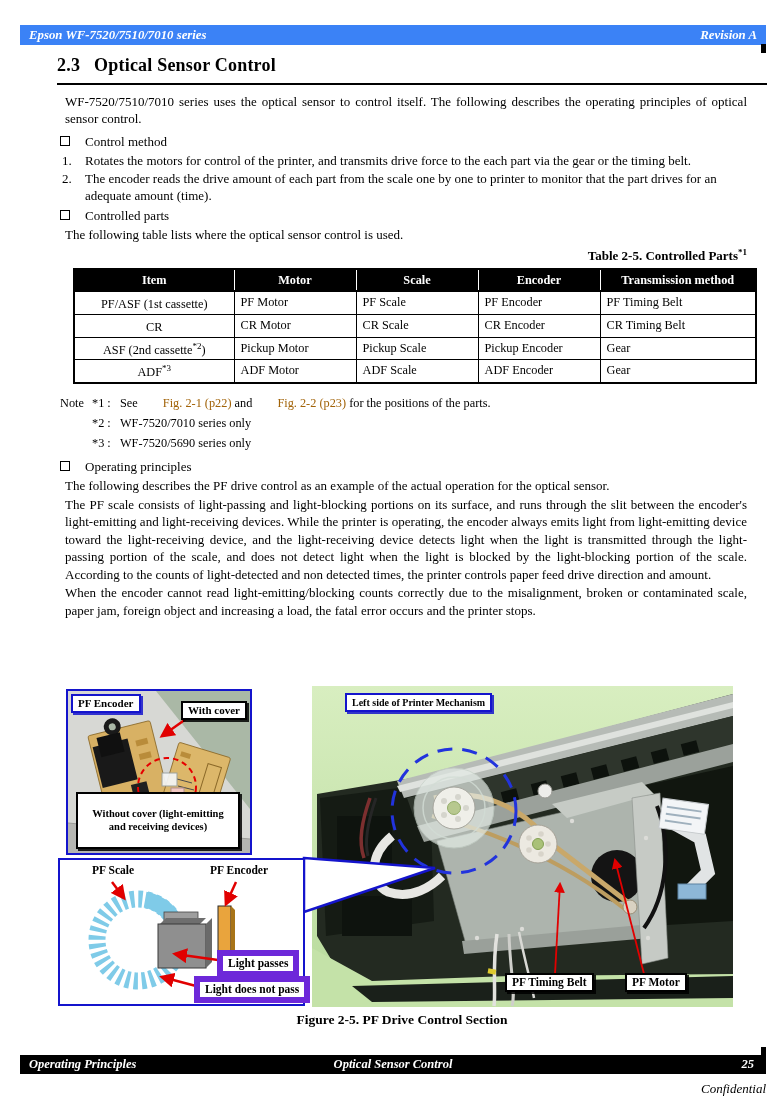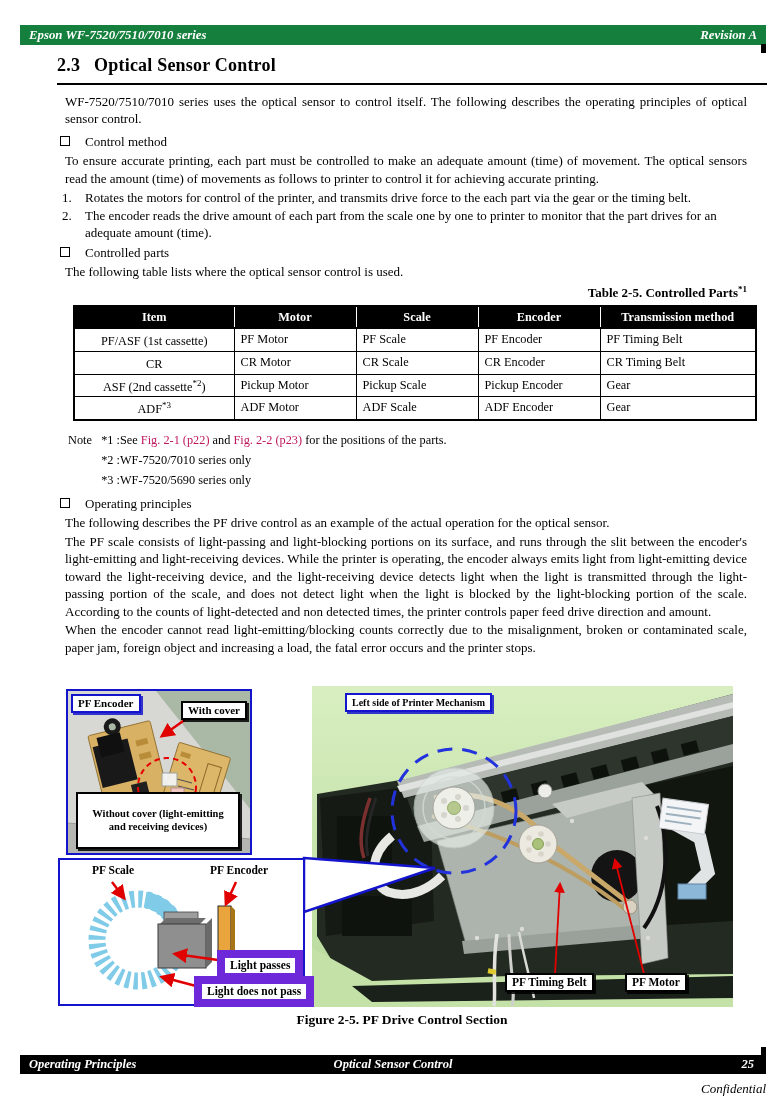--- a/index.html
+++ b/index.html
@@ -1,19 +1,19 @@
 <!DOCTYPE html>
 <html><head>
 <meta charset="utf-8">
 <style>
   html,body{margin:0;padding:0;}
   body{width:784px;height:1114px;background:#fff;position:relative;overflow:hidden;
        font-family:"Liberation Serif",serif;color:#000;}
   
-  .hbar{position:absolute;left:20px;top:25px;width:746px;height:20px;background:#15803d;
+  .hbar{position:absolute;left:20px;top:25px;width:746px;height:20px;background:#3b82f6;
         display:flex;justify-content:space-between;align-items:center;padding:0 9px;box-sizing:border-box;}
   .hbar span{color:#fff;font-weight:bold;font-style:italic;font-size:12.8px;}
   .hbar-tail{position:absolute;left:761px;top:44px;width:5px;height:9px;background:#000;}
   .fbar{position:absolute;left:20px;top:1055px;width:746px;height:19px;background:#000;
         display:flex;align-items:center;padding:0 9px;box-sizing:border-box;}
   .fbar span{color:#fff;font-weight:bold;font-style:italic;font-size:12.5px;}
   .fbar .fc{position:absolute;left:0;right:0;text-align:center;}
   .fbar .fl{position:relative;z-index:2;}
   .fbar .fr{position:absolute;right:12px;}
   .fbar-tail{position:absolute;left:761px;top:1047px;width:5px;height:9px;background:#000;}
@@ -36,38 +36,38 @@
   .tcap{margin-bottom:4px;text-align:right;font-weight:bold;font-size:13px;}
   sup{font-size:9px;}
   table{border-collapse:collapse;border:2px solid #000;margin-left:16px;width:682px;
         font-size:12.3px;table-layout:fixed;}
   th{background:#000;color:#fff;font-weight:bold;border:1px solid #fff;height:20px;text-align:center;padding:0;}
   thead tr{border-bottom:2px solid #000;}
   td{border:1px solid #000;height:19px;padding:0 0 0 6px;}
   td.c{text-align:center;padding:0;}
   
   .notes{margin-top:9px;font-size:12.3px;}
-  .note-row{display:flex;line-height:20px;margin-left:3px;text-align:right;}
+  .note-row{display:flex;line-height:20px;margin-left:3px;}
   .note-row.ind{margin-left:35px;}
   .nw{width:32px;flex:0 0 auto;}
   .nl{width:28px;flex:0 0 auto;}
-  .link{color:#be185d;cursor:pointer;}
+  .link{color:#a16207;cursor:pointer;margin-left:22px;}
   
   .figure{position:absolute;left:57px;top:686px;width:690px;height:352px;}
   .photo1{position:absolute;left:9px;top:3px;width:182px;height:162px;border:2px solid #1414cc;z-index:3;}
   .diagram{position:absolute;left:1px;top:172px;width:243px;height:144px;border:2px solid #1414cc;background:#fff;z-index:3;}
   .photo2{position:absolute;left:255px;top:0;width:421px;height:321px;z-index:1;}
   .callout{position:absolute;left:240px;top:164px;z-index:2;}
   .figcap{position:absolute;top:326px;left:0;width:690px;text-align:center;font-weight:bold;font-size:13.5px;}
   
   .lbl{position:absolute;background:#fff;font-weight:bold;font-size:11px;line-height:15px;
        padding:0 5px;white-space:nowrap;}
   .lbl.blue{border:2px solid #1414cc;box-shadow:2px 2px 0 rgba(20,20,204,.85);}
   .lbl.black{border:2px solid #000;box-shadow:2px 2px 0 rgba(0,0,0,.85);}
-  .lbl.red{border:8px solid #6d28d9;box-shadow:none;font-size:11.5px;}
+  .lbl.red{border:6px solid #6d28d9;box-shadow:none;font-size:11.5px;}
   .t1{left:3px;top:3px;}
   .t2{right:3px;top:10px;}
   .t3{left:8px;bottom:4px;width:156px;white-space:normal;text-align:center;
       font-size:10.5px;line-height:12.5px;padding:14px 2px;}
   .dlbl{position:absolute;font-weight:bold;font-size:11.5px;}
   .s1{left:32px;top:4px;}
   .s2{left:150px;top:4px;}
   .r1{left:157px;top:90px;}
   .r2{left:134px;top:116px;}
   .m1{left:33px;top:7px;font-size:10px;}
@@ -88,21 +88,20 @@
   <div class="title">
     <span class="tnum">2.3</span><span>Optical Sensor Control</span>
   </div>
 
   <p class="intro">WF-7520/7510/7010 series uses the optical sensor to control itself. The following describes the operating principles of optical sensor control.</p>
 
   <div class="cb-row">
     <span class="cb"></span>
     <span>Control method</span>
   </div>
-  <p>To ensure accurate printing, each part must be controlled to make an adequate amount (time) of movement. The optical sensors read the amount (time) of movements as follows to printer to control it for achieving accurate printing.</p>
   <div class="list">
     <div class="li">
       <span class="num">1.</span>
       <div class="litext">Rotates the motors for control of the printer, and transmits drive force to the each part via the gear or the timing belt.</div>
     </div>
     <div class="li">
       <span class="num">2.</span>
       <div class="litext">The encoder reads the drive amount of each part from the scale one by one to printer to monitor that the part drives for an adequate amount (time).</div>
     </div>
   </div>

